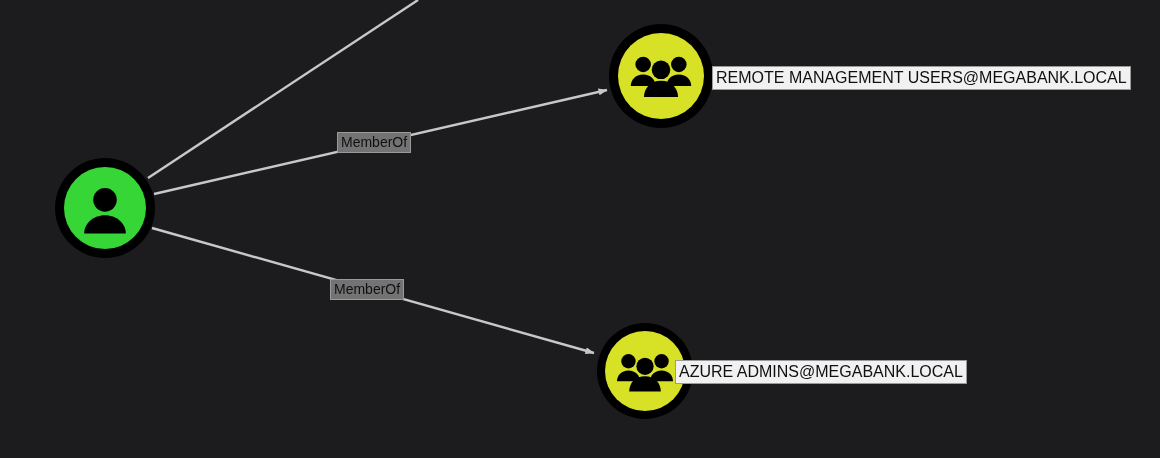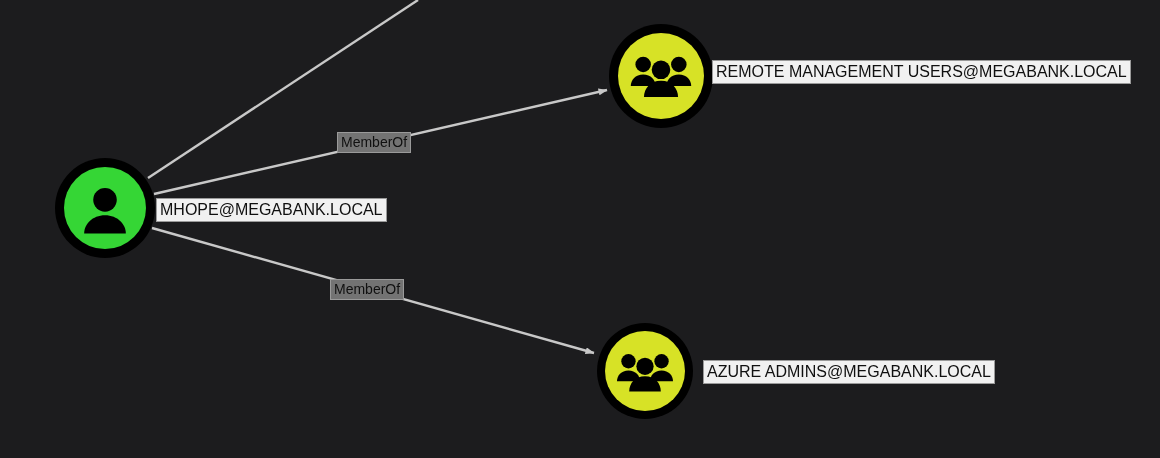--- a/index.html
+++ b/index.html
@@ -91,45 +91,44 @@
 
   <div class="node" style="left:55px; top:158px; width:100px; height:100px;">
     <div class="node-ring"></div>
     <div class="node-disc" style="left:9px; top:9px; width:82px; height:82px; background:#35d635;"></div>
     <svg class="node-glyph" viewBox="0 0 64 64" width="58" height="58" style="left:21px; top:21px;">
       <circle cx="32" cy="23" r="13" fill="#000000"></circle>
       <path d="M32 40 C18 40 9 50 9 60 L55 60 C55 50 46 40 32 40 Z" fill="#000000"></path>
     </svg>
   </div>
 
-  <div class="node-label" style="left:156px; top:198px;">MHOPE@MEGABANK.LOCAL</div>
 
   <div class="node" style="left:609px; top:24px; width:104px; height:104px;">
     <div class="node-ring"></div>
     <div class="node-disc" style="left:9px; top:9px; width:86px; height:86px; background:#d7e226;"></div>
     <svg class="node-glyph" viewBox="0 0 80 64" width="62" height="50" style="left:21px; top:27px;">
       <circle cx="17" cy="17" r="10" fill="#000000"></circle>
       <path d="M17 30 C7 30 1 37 1 45 L33 45 C33 37 27 30 17 30 Z" fill="#000000"></path>
       <circle cx="63" cy="17" r="10" fill="#000000"></circle>
       <path d="M63 30 C53 30 47 37 47 45 L79 45 C79 37 73 30 63 30 Z" fill="#000000"></path>
       <circle cx="40" cy="24" r="12" fill="#000000"></circle>
       <path d="M40 38 C26 38 18 48 18 59 L62 59 C62 48 54 38 40 38 Z" fill="#000000"></path>
     </svg>
   </div>
 
-  <div class="node-label" style="left:712px; top:60px;">REMOTE MANAGEMENT USERS@MEGABANK.LOCAL</div>
+  <div class="node-label" style="left:712px; top:66px;">REMOTE MANAGEMENT USERS@MEGABANK.LOCAL</div>
 
   <div class="node" style="left:597px; top:323px; width:96px; height:96px;">
     <div class="node-ring"></div>
     <div class="node-disc" style="left:8px; top:8px; width:80px; height:80px; background:#d7e226;"></div>
     <svg class="node-glyph" viewBox="0 0 80 64" width="58" height="46" style="left:19px; top:26px;">
       <circle cx="17" cy="17" r="10" fill="#000000"></circle>
       <path d="M17 30 C7 30 1 37 1 45 L33 45 C33 37 27 30 17 30 Z" fill="#000000"></path>
       <circle cx="63" cy="17" r="10" fill="#000000"></circle>
       <path d="M63 30 C53 30 47 37 47 45 L79 45 C79 37 73 30 63 30 Z" fill="#000000"></path>
       <circle cx="40" cy="24" r="12" fill="#000000"></circle>
       <path d="M40 38 C26 38 18 48 18 59 L62 59 C62 48 54 38 40 38 Z" fill="#000000"></path>
     </svg>
   </div>
 
-  <div class="node-label" style="left:703px; top:360px;text-align:center;">AZURE ADMINS@MEGABANK.LOCAL</div>
+  <div class="node-label" style="left:675px; top:360px;text-align:center;">AZURE ADMINS@MEGABANK.LOCAL</div>
 
 </div>
 
 </body></html>

